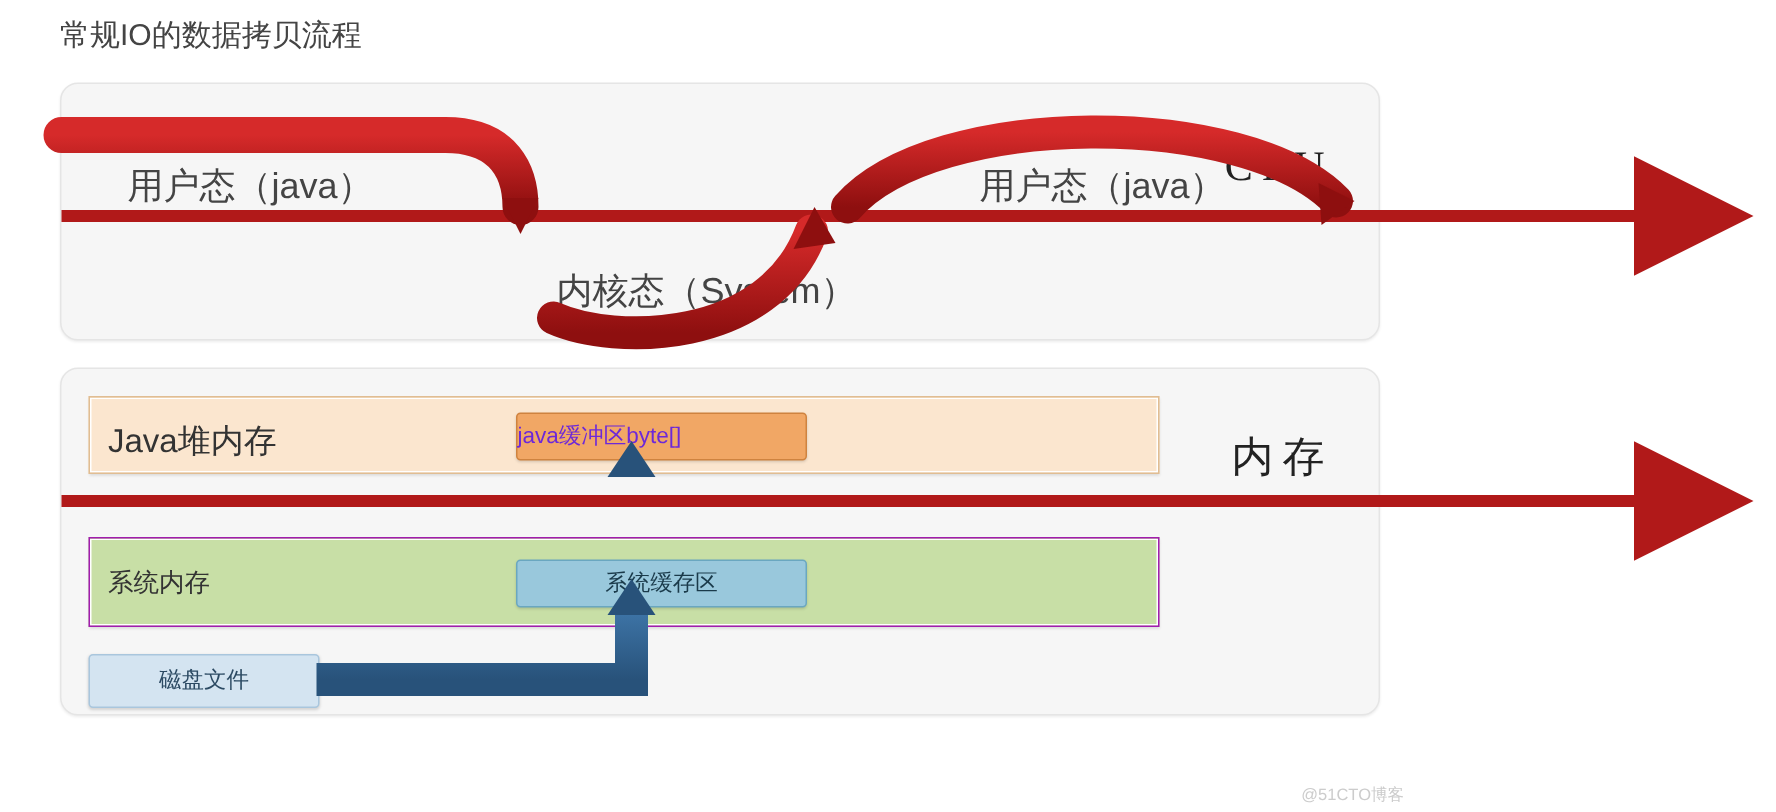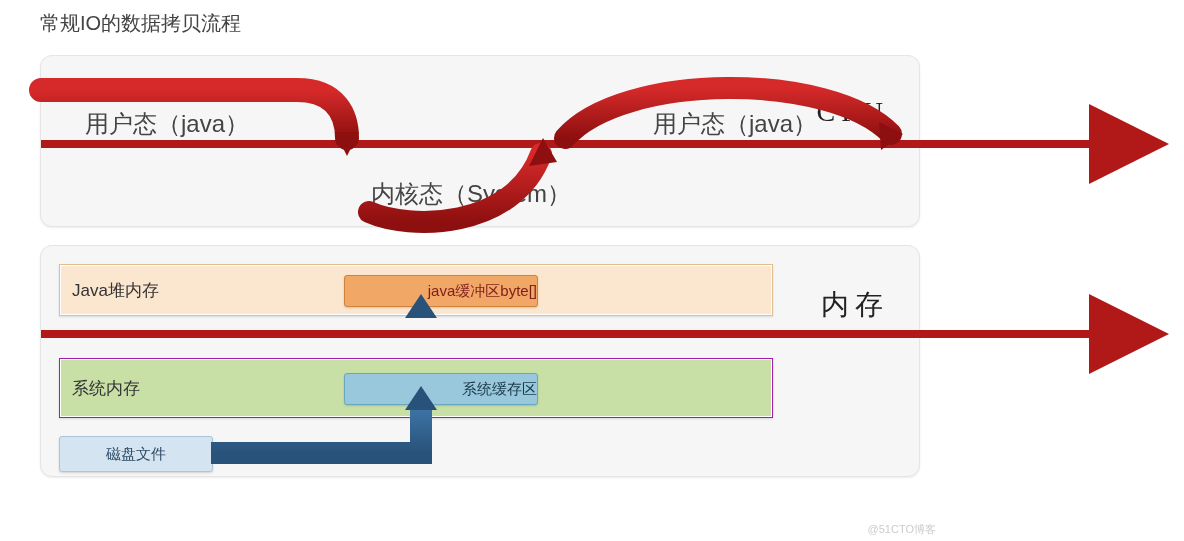--- a/index.html
+++ b/index.html
@@ -6,25 +6,25 @@
   .page{position:relative;width:960px;height:541px}
   .title{position:absolute;left:40px;top:10px;font-size:20px;color:#444}
   .section{position:absolute;left:40px;right:40px;background:#f6f6f6;border:1px solid #e5e5e5;border-radius:12px;box-shadow:0 1px 2px rgba(0,0,0,.08)}
   .cpu{top:55px;height:170px}
   .mem{top:245px;height:230px}
   .big-label{position:absolute;right:30px;font-size:28px;font-family:"SimSun",serif;color:#222;letter-spacing:6px}
   .cpu .big-label{top:40px}
   .mem .big-label{top:40px}
   .plain{position:absolute;font-size:24px;color:#444}
   .java-heap{position:absolute;left:18px;top:18px;width:712px;height:50px;background:#fbe6cf;border:1px solid #e0bd93;box-shadow:inset 0 0 0 1px #fff,0 1px 2px rgba(0,0,0,.12)}
-  .java-heap .txt{position:absolute;left:12px;top:14px;font-size:17px}
-  .java-buf{position:absolute;left:284px;top:10px;width:192px;height:30px;line-height:30px;text-align:right;background:#f1a765;border:1px solid #cf833f;border-radius:3px;box-shadow:0 1px 2px rgba(0,0,0,.15);font-size:15px;color:#7f1d1d}
+  .java-heap .txt{position:absolute;left:12px;top:14px;font-size:22px}
+  .java-buf{position:absolute;left:284px;top:10px;width:192px;height:30px;line-height:30px;text-align:left;background:#f1a765;border:1px solid #cf833f;border-radius:3px;box-shadow:0 1px 2px rgba(0,0,0,.15);font-size:15px;color:#6d28d9}
   .sys-mem{position:absolute;left:18px;top:112px;width:712px;height:58px;background:#c8dfa6;border:1px solid #a21caf;box-shadow:inset 0 0 0 1px #fff,0 1px 2px rgba(0,0,0,.12)}
   .sys-mem .txt{position:absolute;left:12px;top:18px;font-size:17px}
-  .sys-buf{position:absolute;left:284px;top:14px;width:192px;height:30px;line-height:30px;text-align:right;background:#99c8dc;border:1px solid #6aa7c0;border-radius:3px;box-shadow:0 1px 2px rgba(0,0,0,.15);font-size:15px;color:#1a3a4a}
+  .sys-buf{position:absolute;left:284px;top:14px;width:192px;height:30px;line-height:30px;text-align:center;background:#99c8dc;border:1px solid #6aa7c0;border-radius:3px;box-shadow:0 1px 2px rgba(0,0,0,.15);font-size:15px;color:#1a3a4a}
   .disk{position:absolute;left:18px;top:190px;width:152px;height:34px;line-height:34px;text-align:center;background:#d4e4f1;border:1px solid #a9c6dd;border-radius:3px;box-shadow:0 1px 2px rgba(0,0,0,.15);font-size:15px;color:#2c4a63}
   .watermark{position:absolute;right:24px;bottom:4px;font-size:11px;color:#ccc}
 </style>
 </head>
 <body>
 
 <div class="page">
 
   <div class="title">常规IO的数据拷贝流程</div>
 

